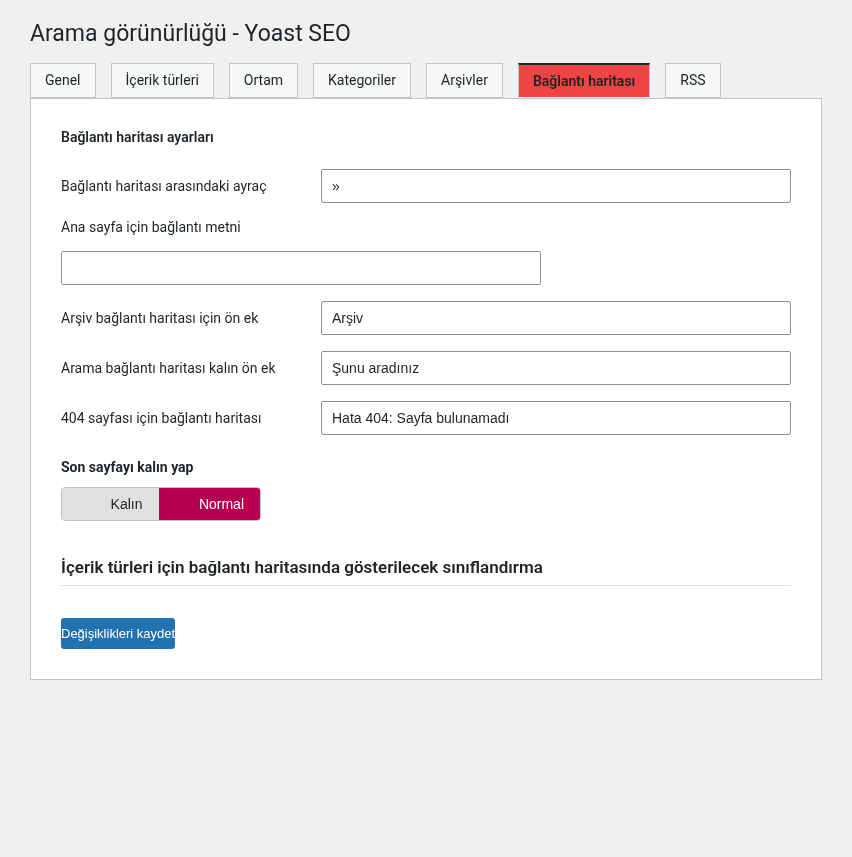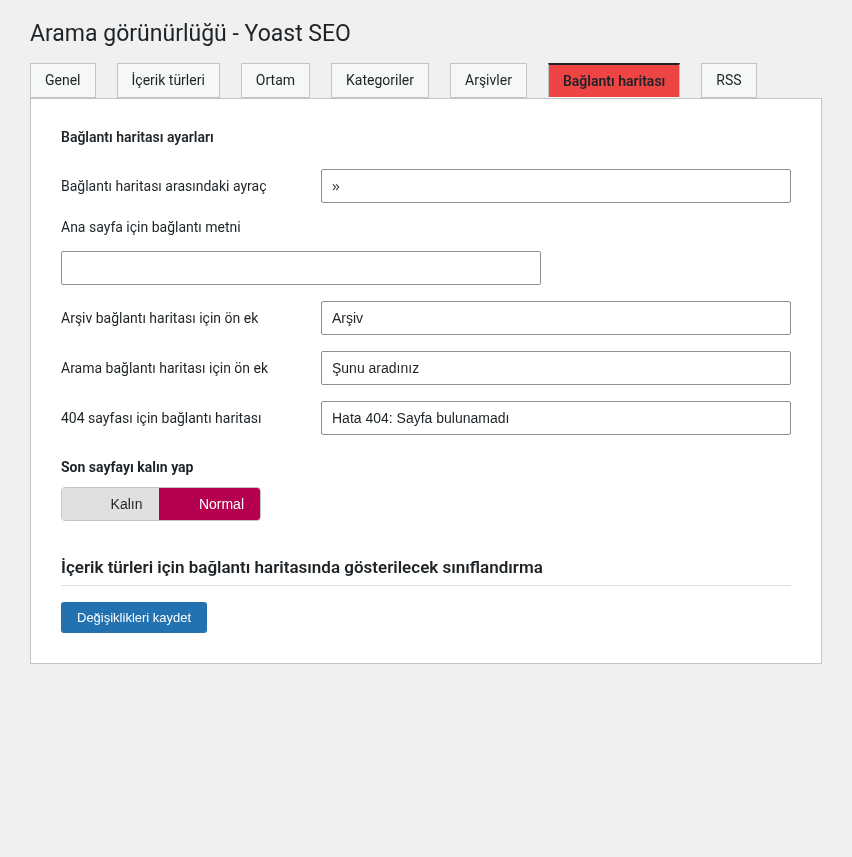--- a/index.html
+++ b/index.html
@@ -11,21 +11,21 @@
       padding: 20px 30px;
     }
     .page-title {
       font-size: 23px;
       font-weight: 400;
       color: #1d2327;
       margin-bottom: 16px;
     }
     .tabs {
       display: flex;
-      gap: 18px;
+      gap: 12px;
       margin-bottom: 0;
       flex-wrap: wrap;
     }
     .tab {
       padding: 8px 14px;
       border: 1px solid #c3c4c7;
       background: #f6f7f7;
       cursor: pointer;
       font-size: 14px;
       color: #1d2327;
@@ -110,24 +110,25 @@
       color: #1d2327;
       margin-top: 36px;
       margin-bottom: 16px;
       padding-bottom: 8px;
       border-bottom: 1px solid #e0e0e0;
     }
     .save-btn {
       background: #2271b1;
       color: #fff;
       border: none;
-      padding: 8px 16px;
+      padding: 8px 0;
       border-radius: 3px;
       font-size: 13px;
       cursor: pointer;
+      margin-top: 16px;
     }
     .spacer {
       margin-top: 12px;
     }
   </style>
 </head>
 <body>
 
 <h1 class="page-title">Arama görünürlüğü - Yoast SEO</h1>
 
@@ -156,21 +157,21 @@
   <div class="form-row">
     <input class="form-input" type="text" value="" style="">
   </div>
 
   <div class="form-row">
     <label class="form-label">Arşiv bağlantı haritası için ön ek</label>
     <input class="form-input" type="text" value="Arşiv" style="">
   </div>
 
   <div class="form-row">
-    <label class="form-label">Arama bağlantı haritası için ön ek</label>
+    <label class="form-label">Arama bağlantı haritası kalın ön ek</label>
     <input class="form-input" type="text" value="Şunu aradınız" style="">
   </div>
 
   <div class="form-row">
     <label class="form-label">404 sayfası için bağlantı haritası</label>
     <input class="form-input" type="text" value="Hata 404: Sayfa bulunamadı" style="">
   </div>
 
   <div class="spacer"></div>
 

